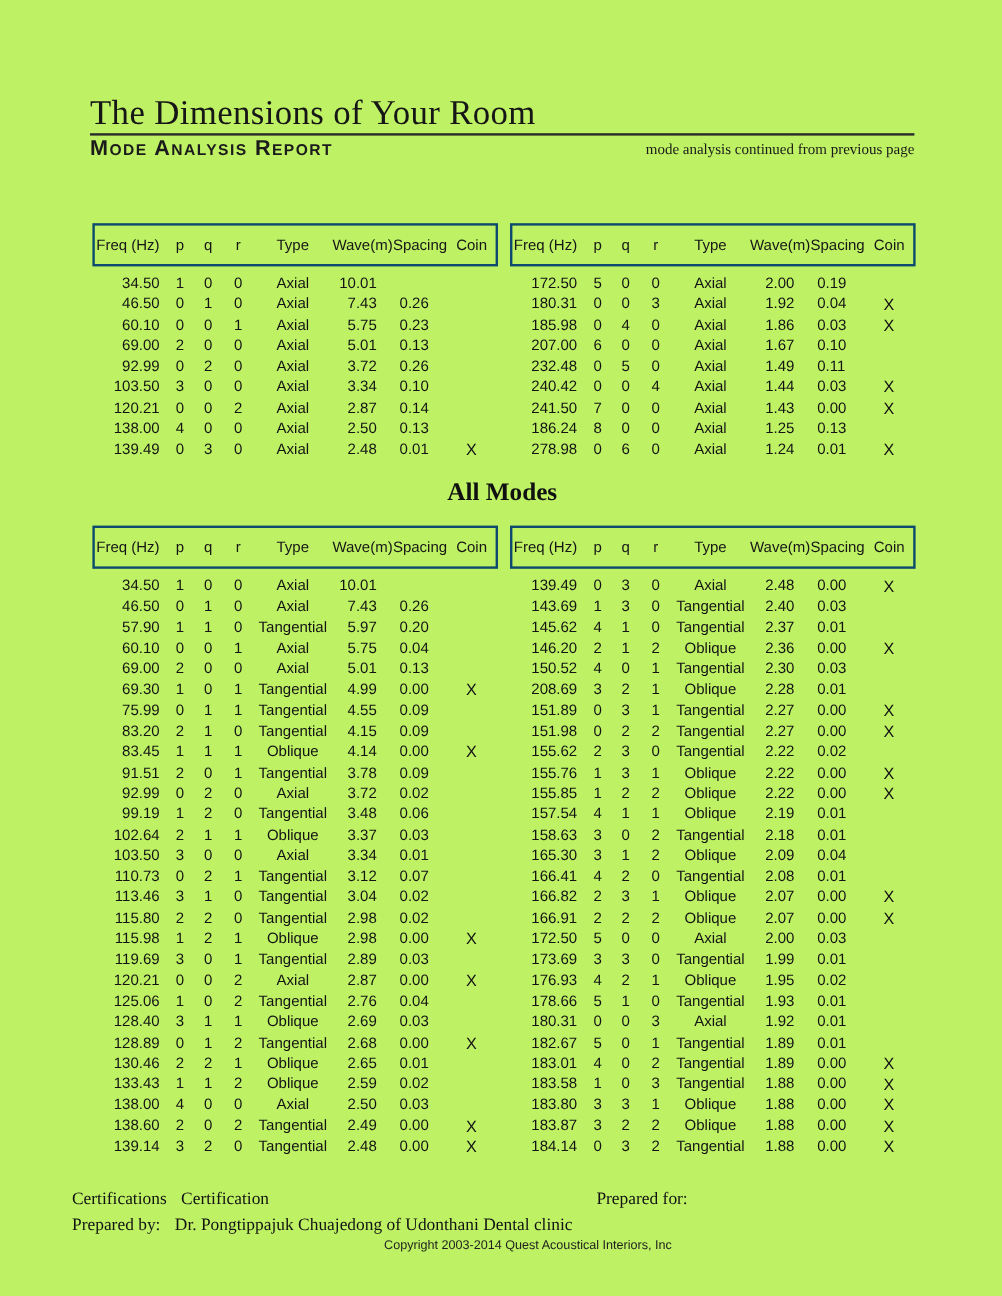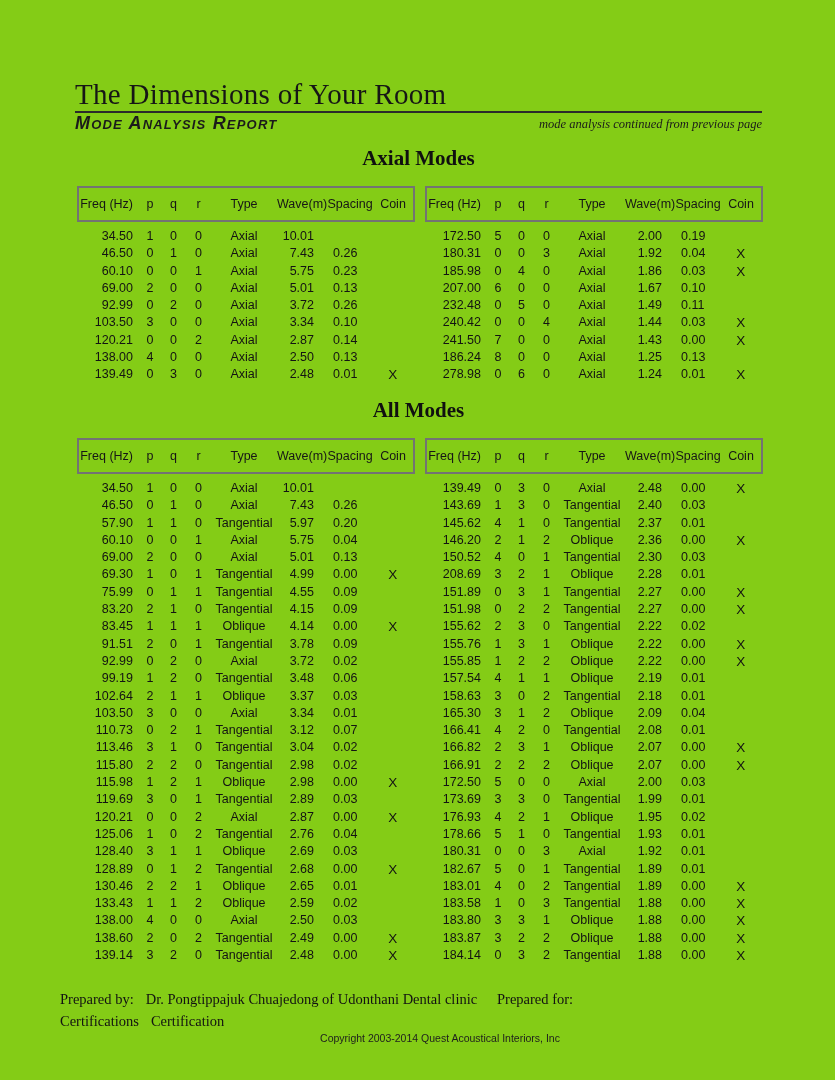--- a/index.html
+++ b/index.html
@@ -1,29 +1,29 @@
 <!DOCTYPE html>
 <html><head>
 <meta charset="utf-8">
 <style>
   html,body { margin:0; padding:0; background:#ffffff; }
   .page {
-    position:relative; width:835px; height:1080px; background:#84cc16;
+    position:relative; width:835px; height:1080px; background:#bef264;
     font-family:"Liberation Sans", sans-serif; color:#121212; overflow:hidden;
   }
   
   .doc-title {
     position:absolute; left:75px; top:78px;
     font-family:"Liberation Serif", serif; font-size:29px; font-weight:400;
     letter-spacing:0.3px; color:#161616; white-space:nowrap;
   }
   .title-rule { position:absolute; left:75px; top:111px; width:687px; height:2px; background:#2b2b2b; }
   .report-bar {
     position:absolute; left:75px; top:114px; width:687px;
-    display:flex; justify-content:space-between; align-items:flex-end;font-style:italic;
+    display:flex; justify-content:space-between; align-items:flex-end;
   }
   .report-label {
     font-family:"Liberation Sans", sans-serif; font-weight:700;
     font-variant:small-caps; font-size:18px; letter-spacing:1.2px; color:#1b1b1b; line-height:18px;
   }
   .continuation {
     font-family:"Liberation Serif", serif; font-size:12.5px; color:#1a1a1a; margin-top:3px;
   }
   
   .section-title {
@@ -36,21 +36,21 @@
   .tables-row { position:absolute; left:77px; width:686px; display:flex; gap:10px; }
   #axial-tables { top:186px; }
   #all-tables   { top:438px; }
   .mode-table { width:338px; }
   .grid8 {
     display:grid;
     grid-template-columns:60px 22px 25px 25px 66px 50px 46px 40px;
   }
   .thead {
     box-sizing:border-box; width:338px; height:36px;
-    border:2px solid #737373; align-items:center;
+    border:2px solid #0c4a6e; align-items:center;
     font-size:12.5px; color:#161616;
   }
   .tbody { margin-top:6px; }
   .trow { padding-left:2px; height:17.3px; line-height:17.3px; font-size:12.5px; color:#131313; }
   .hcell, .cell { white-space:nowrap; overflow:visible; }
   .col0 { text-align:right; padding-right:6px; }
   .col1, .col2, .col3, .col4, .col7 { text-align:center; }
   .thead .col5 { }
   .trow  .col5 { text-align:right; padding-right:13px; }
   .thead .col6 { text-align:center; }
@@ -77,21 +77,20 @@
 <div class="page">
 
   <div class="doc-title">The Dimensions of Your Room</div>
   <div class="title-rule"></div>
 
   <div class="report-bar">
     <span class="report-label">Mode Analysis Report</span>
     <span class="continuation">mode analysis continued from previous page</span>
   </div>
 
-  <div class="section-title" id="axial-title">Axial Modes</div>
   <div class="tables-row" id="axial-tables">
     <div class="mode-table">
         <div class="thead grid8">
           <span class="hcell col0">Freq (Hz)</span>
           <span class="hcell col1">p</span>
           <span class="hcell col2">q</span>
           <span class="hcell col3">r</span>
           <span class="hcell col4">Type</span>
           <span class="hcell col5">Wave(m)</span>
           <span class="hcell col6">Spacing</span>
@@ -884,24 +883,24 @@
             <span class="cell col6">0.00</span>
             <span class="cell col7">X</span>
           </div>
         </div>
       </div>
   </div>
 
   <div class="footer">
     <div class="f-left">
       <div>
-        <span>Prepared by:</span><span class="f-gap-sm"></span><span>Dr. Pongtippajuk Chuajedong of Udonthani Dental clinic</span>
+        <span>Certifications</span><span class="f-gap-sm"></span><span>Certification</span>
       </div>
       <div>
-        <span>Certifications</span><span class="f-gap-sm"></span><span>Certification</span>
+        <span>Prepared by:</span><span class="f-gap-sm"></span><span>Dr. Pongtippajuk Chuajedong of Udonthani Dental clinic</span>
       </div>
     </div>
     <div class="f-preparedfor">Prepared for:</div>
   </div>
 
   <div class="f-copyright">Copyright 2003-2014 Quest Acoustical Interiors, Inc</div>
 
 </div>
 
 </body></html>

